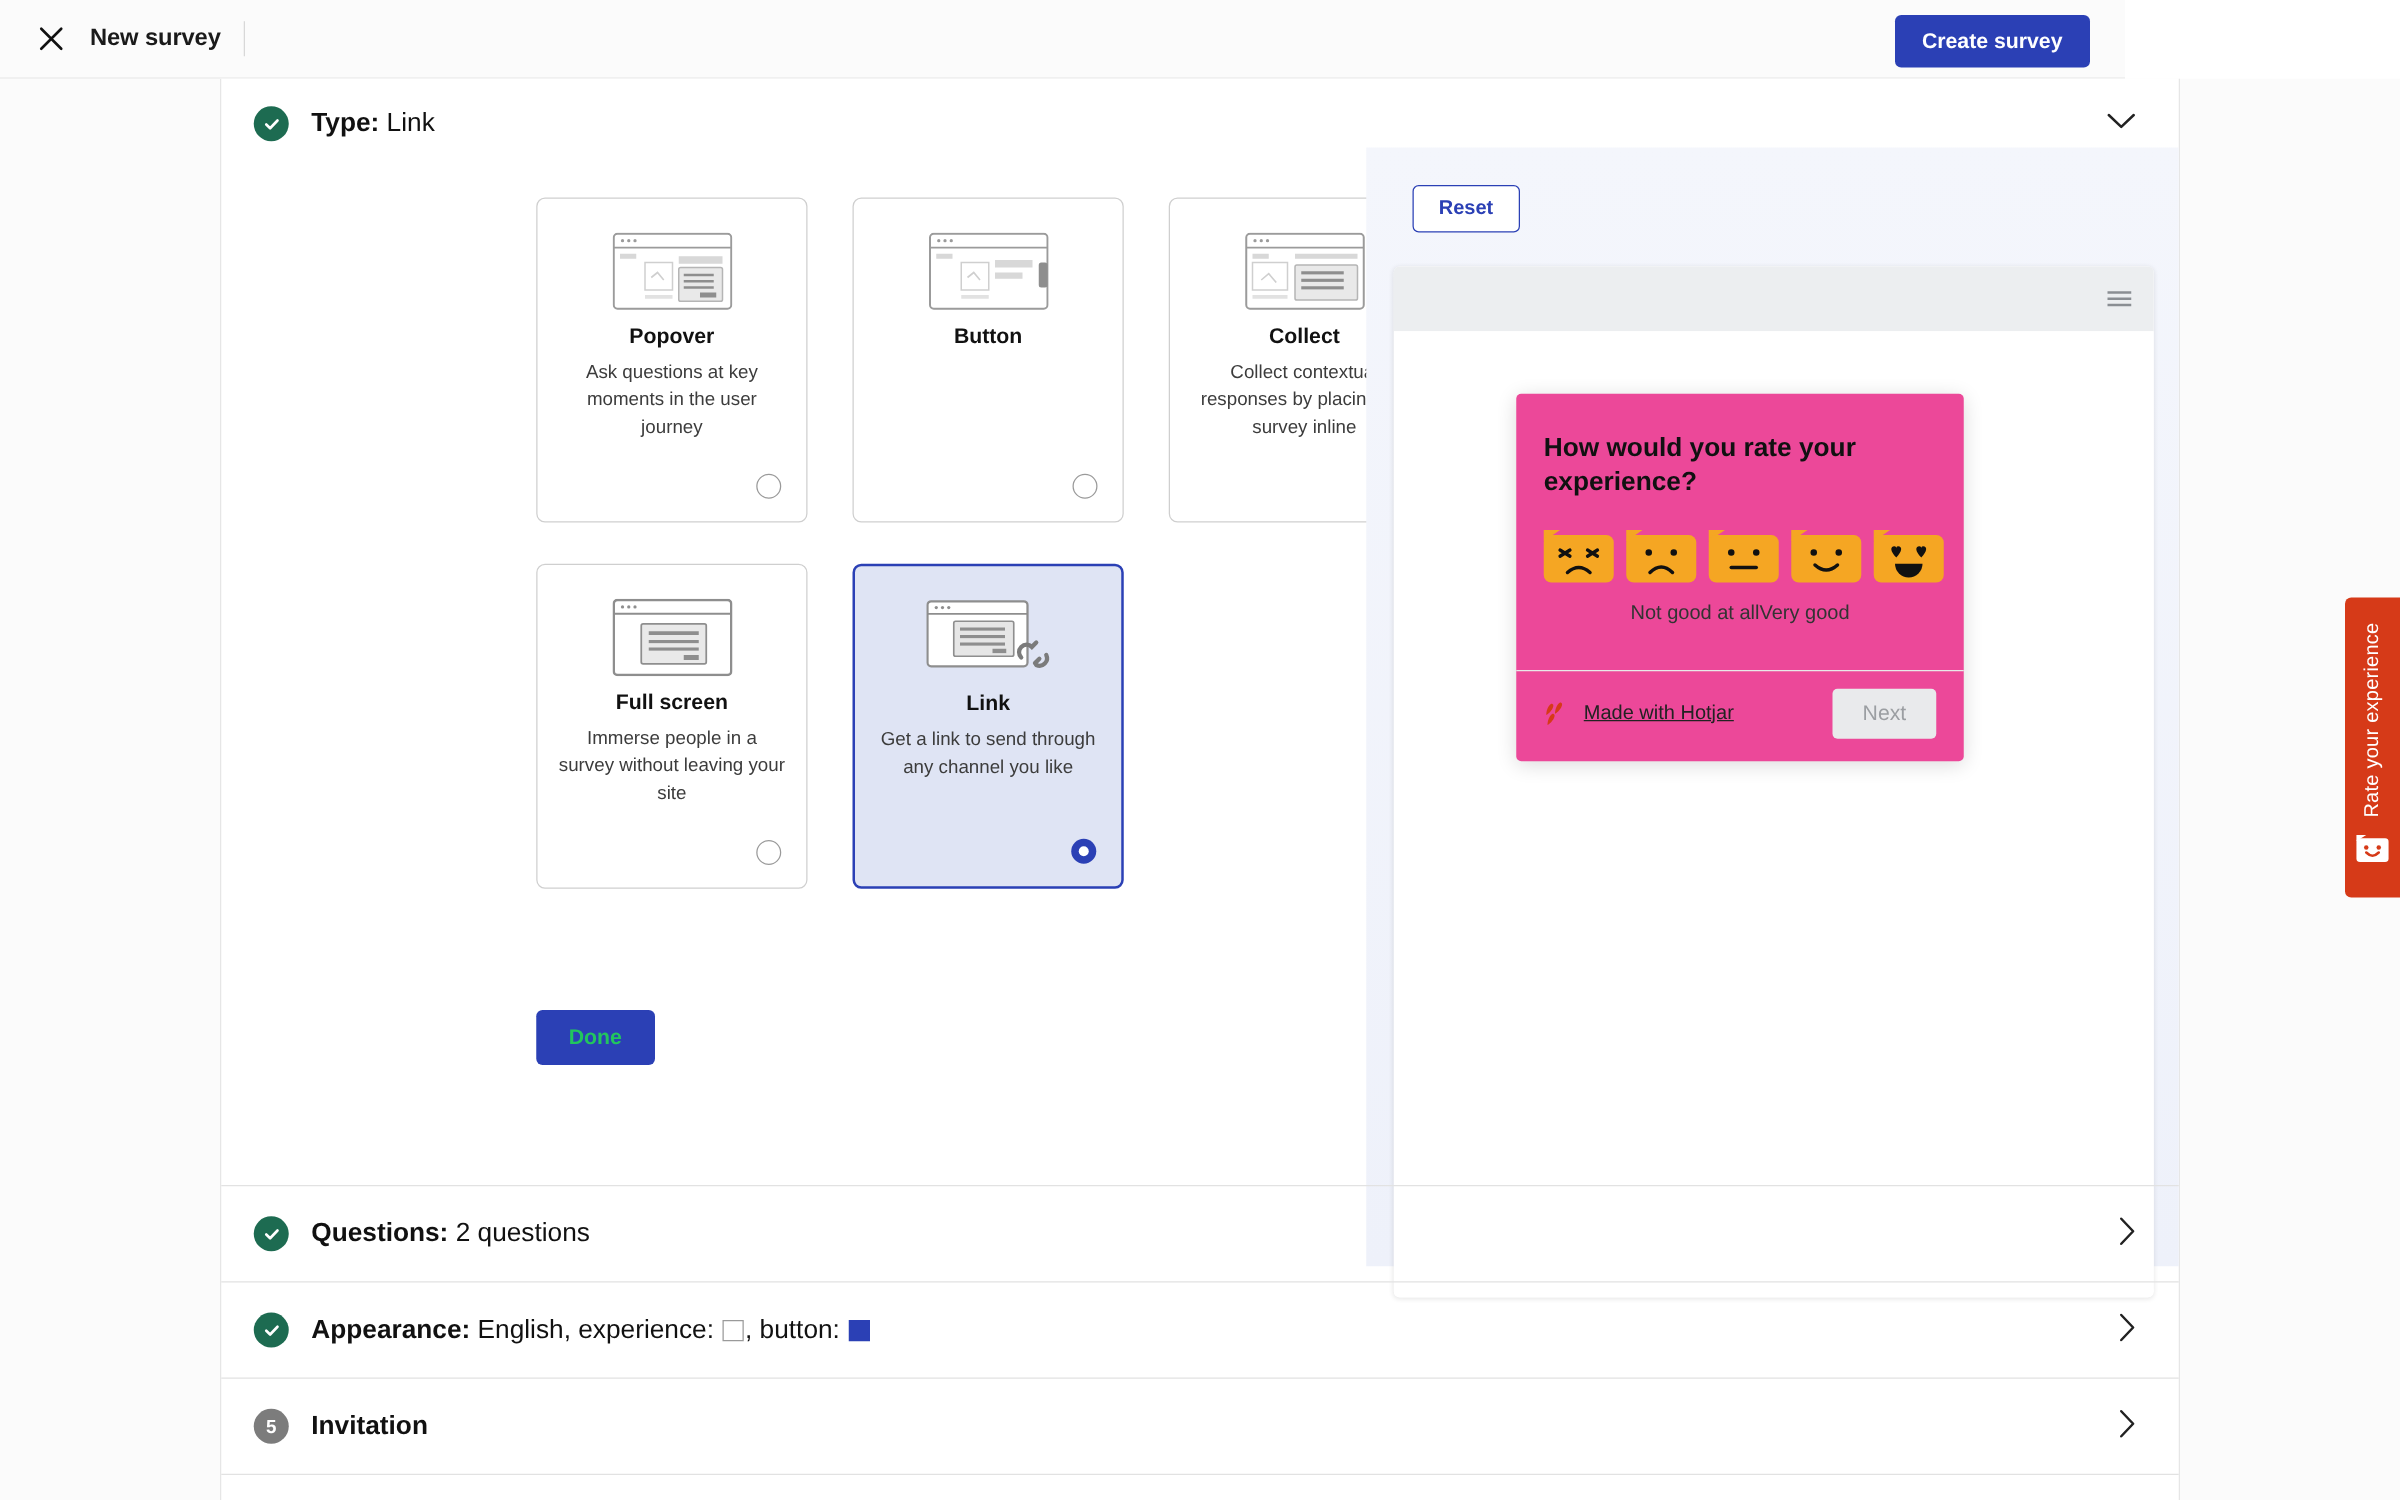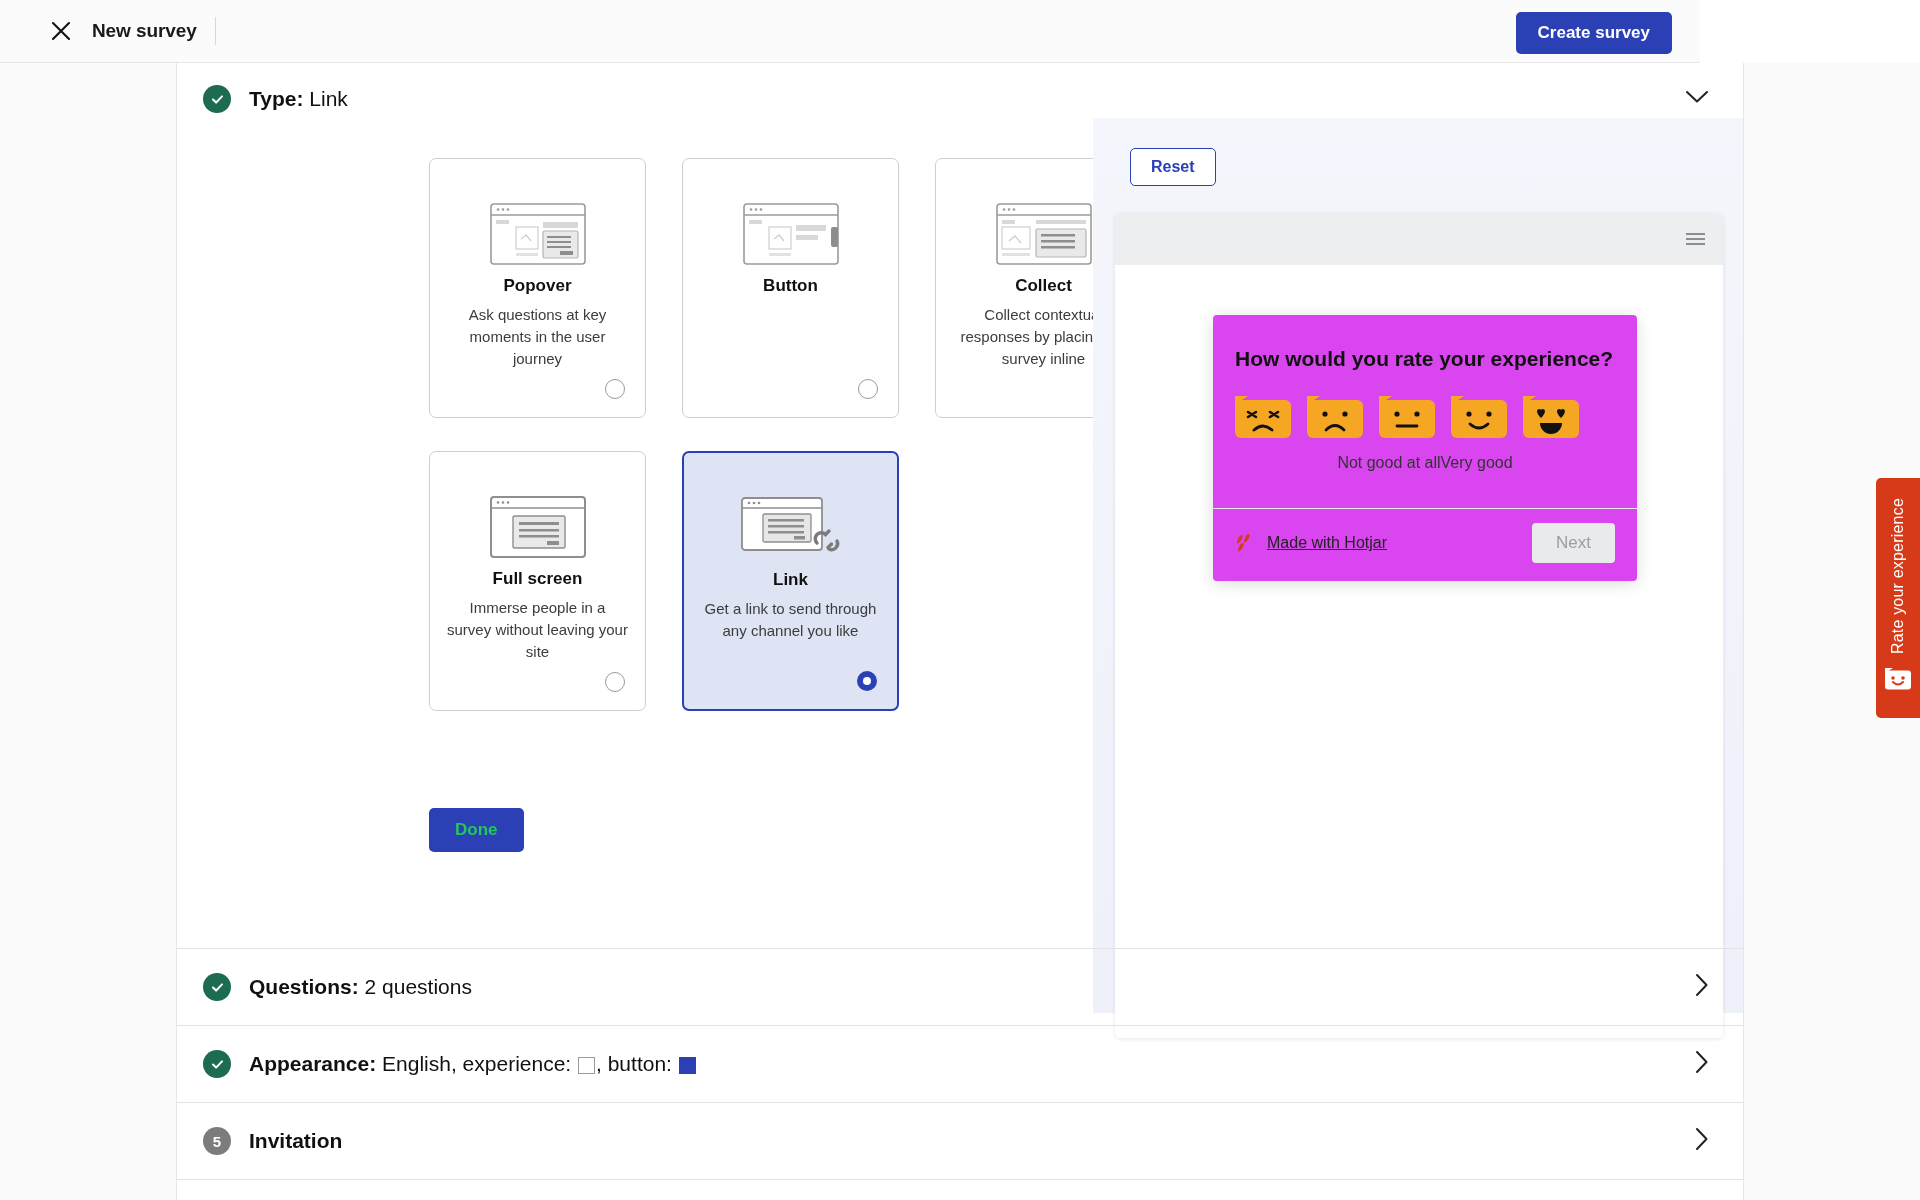--- a/index.html
+++ b/index.html
@@ -10,21 +10,21 @@
     overflow: hidden;
     -webkit-font-smoothing: antialiased;
   }
 
   
   .topbar {
     position: absolute; top: 0; left: 0;
     width: 1700px; height: 63px;
     background: #fbfbfb;
     border-bottom: 1px solid #e6e6e6;
-    display: flex; align-items: center; padding-left: 20px;
+    display: flex; align-items: center;
   }
   .close-btn {
     margin-left: 28px; width: 26px; height: 26px;
     display: flex; align-items: center; justify-content: center;
     cursor: pointer;
   }
   .close-btn svg { display:block; }
   .app-title {
     margin-left: 18px;
     font-size: 19px; font-weight: bold; color: #1a1a1a;
@@ -85,21 +85,21 @@
   .cards {
     position: absolute; left: 252px; top: 95px;
     display: grid;
     grid-template-columns: repeat(3, 217px);
     grid-gap: 33px 36px;
   }
   .card {
     width: 217px; height: 260px;
     border: 1px solid #cfcfcf; border-radius: 7px;
     background: #fff; position: relative; cursor: pointer;
-    padding-top: 39px;
+    padding-top: 22px;
   }
   .card.selected {
     background: #dfe4f4; border: 2px solid #2b40b5;
   }
   .card-illu {
     width: 100%; height: 72px;
     display: flex; align-items: center; justify-content: center;
   }
   .card-title {
     text-align: center; font-size: 17px; font-weight: bold;
@@ -156,22 +156,22 @@
     display: flex; align-items: center; justify-content: flex-end;
     padding-right: 18px;
   }
   .hamburger { display: flex; flex-direction: column; gap: 3px; cursor:pointer;}
   .hamburger i { display:block; width: 19px; height: 2px; background: #8a8e93; }
   .browser-body { position: relative; height: 773px; background: #fff; }
 
   
   .survey-card {
     position: absolute; left: 98px; top: 50px;
-    width: 424px;
-    background: #d946ef; border-radius: 4px;
+    width: 358px;
+    background: #ec4899; border-radius: 4px;
     box-shadow: 0 3px 16px rgba(0,0,0,.14);
   }
   .survey-q {
     font-size: 21px; font-weight: bold; color: #111;
     padding: 30px 22px 0 22px; line-height: 1.3;
   }
   .emoji-row {
     display: flex; gap: 16px; padding: 24px 22px 0 22px;
   }
   .emoji {

